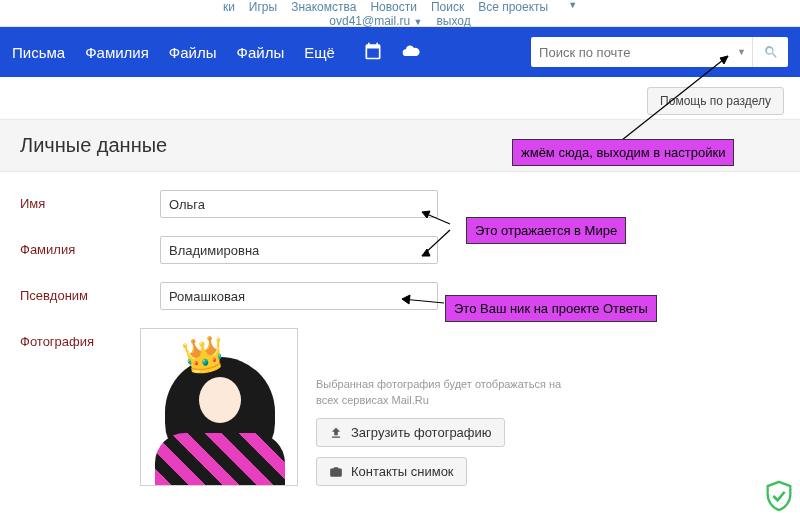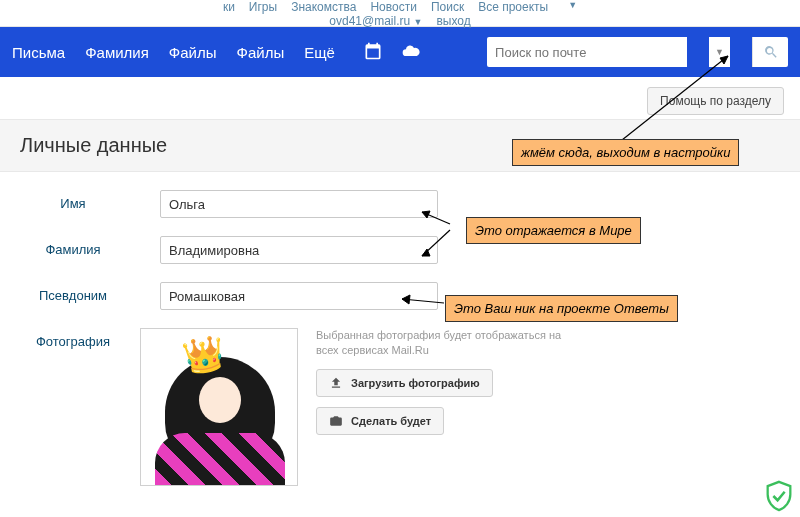--- a/index.html
+++ b/index.html
@@ -17,54 +17,54 @@
   .topbar .right a { color: #5b87a6; }
   .topbar .right .caret { font-size: 9px; }
 
   
   .bluenav { height: 50px; background: #1d4ed8; display: flex; align-items: center; padding: 0 12px; color: #fff; font-size: 15px; }
   .bluenav .tabs { display: flex; gap: 20px; }
   .bluenav .tabs a { color: #fff; }
   .bluenav .icons { display: flex; gap: 18px; margin-left: 28px; align-items: center; }
   .bluenav .icons svg { fill: #fff; width: 20px; height: 20px; }
   .bluenav .spacer { flex: 1; }
-  .searchwrap { display: flex; align-items: flex-start; gap: 22px; }
+  .searchwrap { display: flex; align-items: flex-start; }
   .searchbox { width: 200px; height: 30px; background: #fff; border: none; border-radius: 2px 0 0 2px; padding: 0 8px; font-size: 13px; color: #888; }
   .searchbtn { width: 36px; height: 30px; background: #fff; border: none; border-left: 1px solid #e0e0e0; border-radius: 0 2px 2px 0; display: flex; align-items: center; justify-content: center; cursor: pointer; }
   .searchbtn svg { width: 16px; height: 16px; fill: #9fb9cc; }
   .search-caret { color:#888; font-size:9px; padding:0 6px; background:#fff; height:30px; display:flex; align-items:center; }
 
   
   .helprow { display: flex; justify-content: flex-end; padding: 10px 16px 4px; }
   .helpbtn { background: #f5f5f5; border: 1px solid #d0d0d0; border-radius: 3px; padding: 6px 12px; font-size: 12px; color: #444; cursor: pointer; }
 
   
   .sectionbar { background: #f5f5f5; border-top: 1px solid #e8e8e8; border-bottom: 1px solid #e8e8e8; padding: 14px 20px; }
   .sectionbar h1 { font-size: 20px; font-weight: normal; color: #333; }
 
   
   .form { padding: 18px 20px 0 20px; }
   .row { display: flex; align-items: flex-start; margin-bottom: 18px; }
-  .row .label { width: 120px; text-align: center; padding-right: 14px; padding-top: 6px; color: #0c4a6e; font-size: 13px; }
+  .row .label { width: 120px; text-align: left; padding-right: 14px; padding-top: 6px; color: #7f1d1d; font-size: 13px; }
   .row .control { flex: 0 0 auto; }
   .txt { width: 278px; height: 28px; border: 1px solid #c9c9c9; border-radius: 2px; padding: 0 8px; font-size: 13px; color: #333; margin-left: 20px; }
 
   .photo-block { display: flex; gap: 18px; }
   .avatar { width: 158px; height: 158px; border: 1px solid #d0d0d0; background: radial-gradient(circle at 50% 30%, #f8dfb0 0 10%, transparent 10%), linear-gradient(#fff,#fff); position: relative; overflow: hidden; }
   .avatar .crown { position:absolute; top:6px; left:42px; font-size:34px; transform: rotate(-10deg); }
   .avatar .hair { position:absolute; top:28px; left:24px; width:110px; height:110px; background:#1a1a1a; border-radius:50% 50% 40% 40%; }
   .avatar .face { position:absolute; top:48px; left:58px; width:42px; height:46px; background:#fde9d9; border-radius:50%; }
   .avatar .shirt { position:absolute; bottom:0; left:14px; width:130px; height:52px; background: repeating-linear-gradient(45deg,#e83fbe 0 12px,#1a1a1a 12px 24px); border-radius: 30px 30px 0 0; }
-  .photo-side { display:flex; flex-direction:column; gap:10px; }
+  .photo-side { display:flex; flex-direction:column; gap:10px;justify-content:flex-end; }
   .hint { font-size: 11px; color: #999; line-height: 1.4; max-width: 250px; }
-  .btn { background: #f5f5f5; border: 1px solid #cfcfcf; border-radius: 3px; padding: 6px 12px; font-size: 11px; color: #333; display: inline-flex; align-items: center; gap: 8px; cursor: pointer; width: fit-content; font-weight: bold; }
+  .btn { background: #f5f5f5; border: 1px solid #cfcfcf; border-radius: 3px; padding: 6px 12px; font-size: 13px; color: #333; display: inline-flex; align-items: center; gap: 8px; cursor: pointer; width: fit-content; }
   .btn svg { width: 14px; height: 14px; fill: #555; }
 
   
-  .callout { position: absolute; background: #fdba74; border: 1px solid #333; padding: 5px 8px; font-size: 13px; color: #000; white-space: nowrap; z-index: 50; font-style: italic; }
+  .callout { position: absolute; background: #d946ef; border: 1px solid #333; padding: 5px 8px; font-size: 13px; color: #000; white-space: nowrap; z-index: 50; }
   .arrow { position: absolute; z-index: 49; stroke: #000; fill: none; }
 
   
   .shield { position:absolute; right:4px; bottom:4px; width:34px; height:34px; }
   .shield svg { width:34px; height:34px; }
 </style>
 </head>
 <body>
 
 <div class="topbar">
@@ -156,21 +156,21 @@
         <button class="btn">
           <svg viewBox="0 0 24 24">
               <path d="M9 16h6v-6h4l-7-7-7 7h4v6zm-4 2h14v2H5v-2z"></path>
             </svg>
           <span>Загрузить фотографию</span>
         </button>
         <button class="btn">
           <svg viewBox="0 0 24 24">
               <path d="M12 15a3 3 0 1 0 0-6 3 3 0 0 0 0 6zm8-9h-3l-2-2H9L7 6H4a2 2 0 0 0-2 2v10a2 2 0 0 0 2 2h16a2 2 0 0 0 2-2V8a2 2 0 0 0-2-2z"></path>
             </svg>
-          <span>Сделать будет</span>
+          <span>Контакты снимок</span>
         </button>
       </div>
     </div>
   </div>
 </div>
 
 <div class="callout" style="top:139px; left:512px;">жмём сюда, выходим в настройки</div>
 <svg class="arrow" style="top:50px; left:512px;" width="230" height="95">
     <line x1="110" y1="90" x2="216" y2="6" stroke-width="1.2"></line>
     <polygon points="216,6 208,8 212,14" fill="#000"></polygon>

